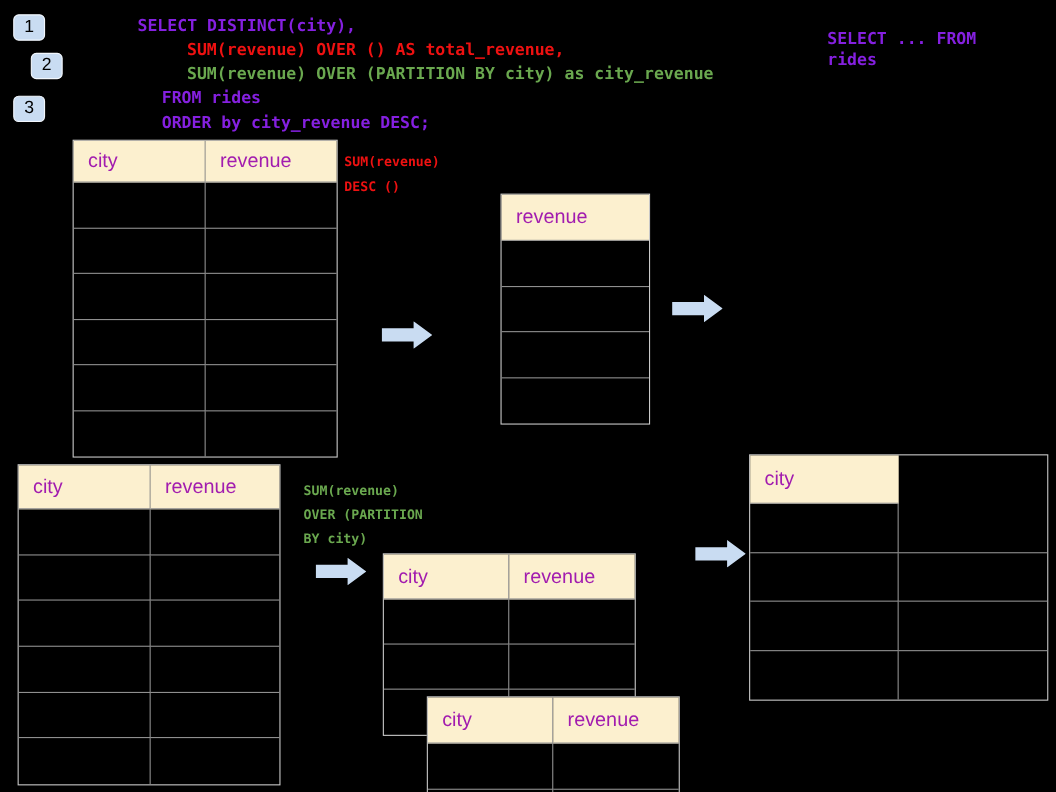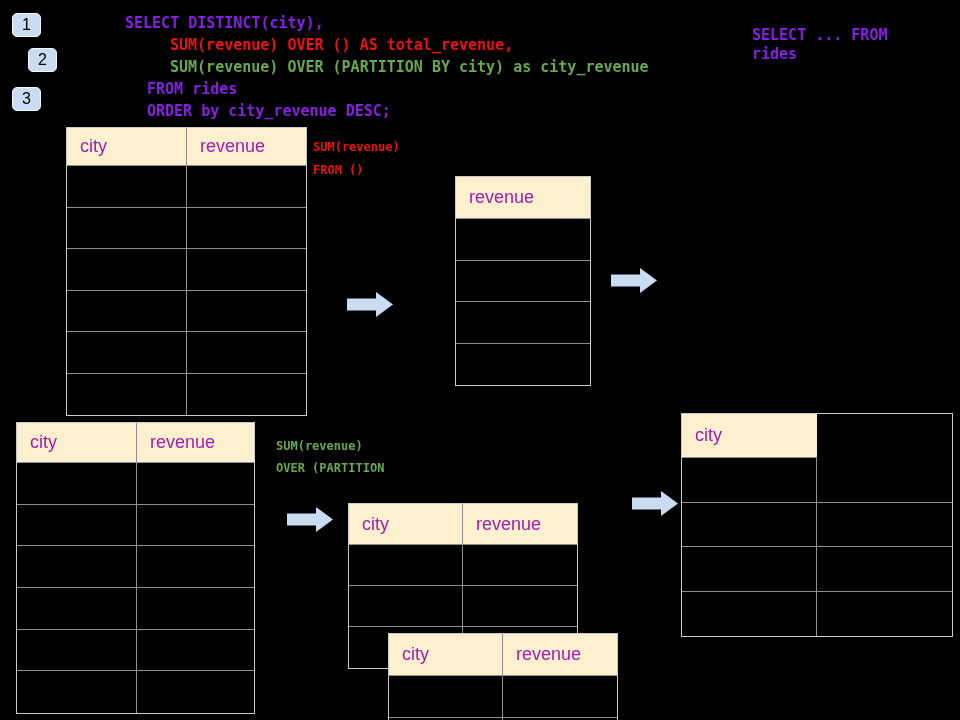--- a/index.html
+++ b/index.html
@@ -91,22 +91,22 @@
 <div class="slide">
 
   <span class="badge badge-1">1</span>
   <span class="badge badge-2">2</span>
   <span class="badge badge-3">3</span>
 
   <div class="code-block" id="code-block"><div class="code-line indent-0" style="color: rgb(133, 32, 224);">SELECT DISTINCT(city),</div><div class="code-line indent-1" style="color: rgb(238, 17, 17);">SUM(revenue) OVER () AS total_revenue,</div><div class="code-line indent-1" style="color: rgb(106, 168, 79);">SUM(revenue) OVER (PARTITION BY city) as city_revenue</div><div class="code-line indent-2" style="color: rgb(133, 32, 224);">FROM rides</div><div class="code-line indent-2" style="color: rgb(133, 32, 224);">ORDER by city_revenue DESC;</div></div>
 
   <div class="corner-note" id="corner-note" style="color: rgb(133, 32, 224);"><div>SELECT ... FROM</div><div>rides</div></div>
 
-  <div class="fn-label label-total" id="label-0" style="color: rgb(238, 17, 17);"><div>SUM(revenue)</div><div>FROM ()</div></div>
-  <div class="fn-label label-partition" id="label-1" style="color: rgb(106, 168, 79);"><div>SUM(revenue)</div><div>OVER (PARTITION</div></div>
+  <div class="fn-label label-total" id="label-0" style="color: rgb(238, 17, 17);"><div>SUM(revenue)</div><div>DESC ()</div></div>
+  <div class="fn-label label-partition" id="label-1" style="color: rgb(106, 168, 79);"><div>SUM(revenue)</div><div>OVER (PARTITION</div><div>BY city)</div></div>
 
   <div class="arrow arrow-1">
     <svg width="46" height="25" viewBox="0 0 46 25">
       <polygon class="arrow-shape" points="0,6.5 29,6.5 29,0 46,12.5 29,25 29,18.5 0,18.5" fill="#C9DCF2"></polygon>
     </svg>
   </div>
   <div class="arrow arrow-2">
     <svg width="46" height="25" viewBox="0 0 46 25">
       <polygon class="arrow-shape" points="0,6.5 29,6.5 29,0 46,12.5 29,25 29,18.5 0,18.5" fill="#C9DCF2"></polygon>
     </svg>

